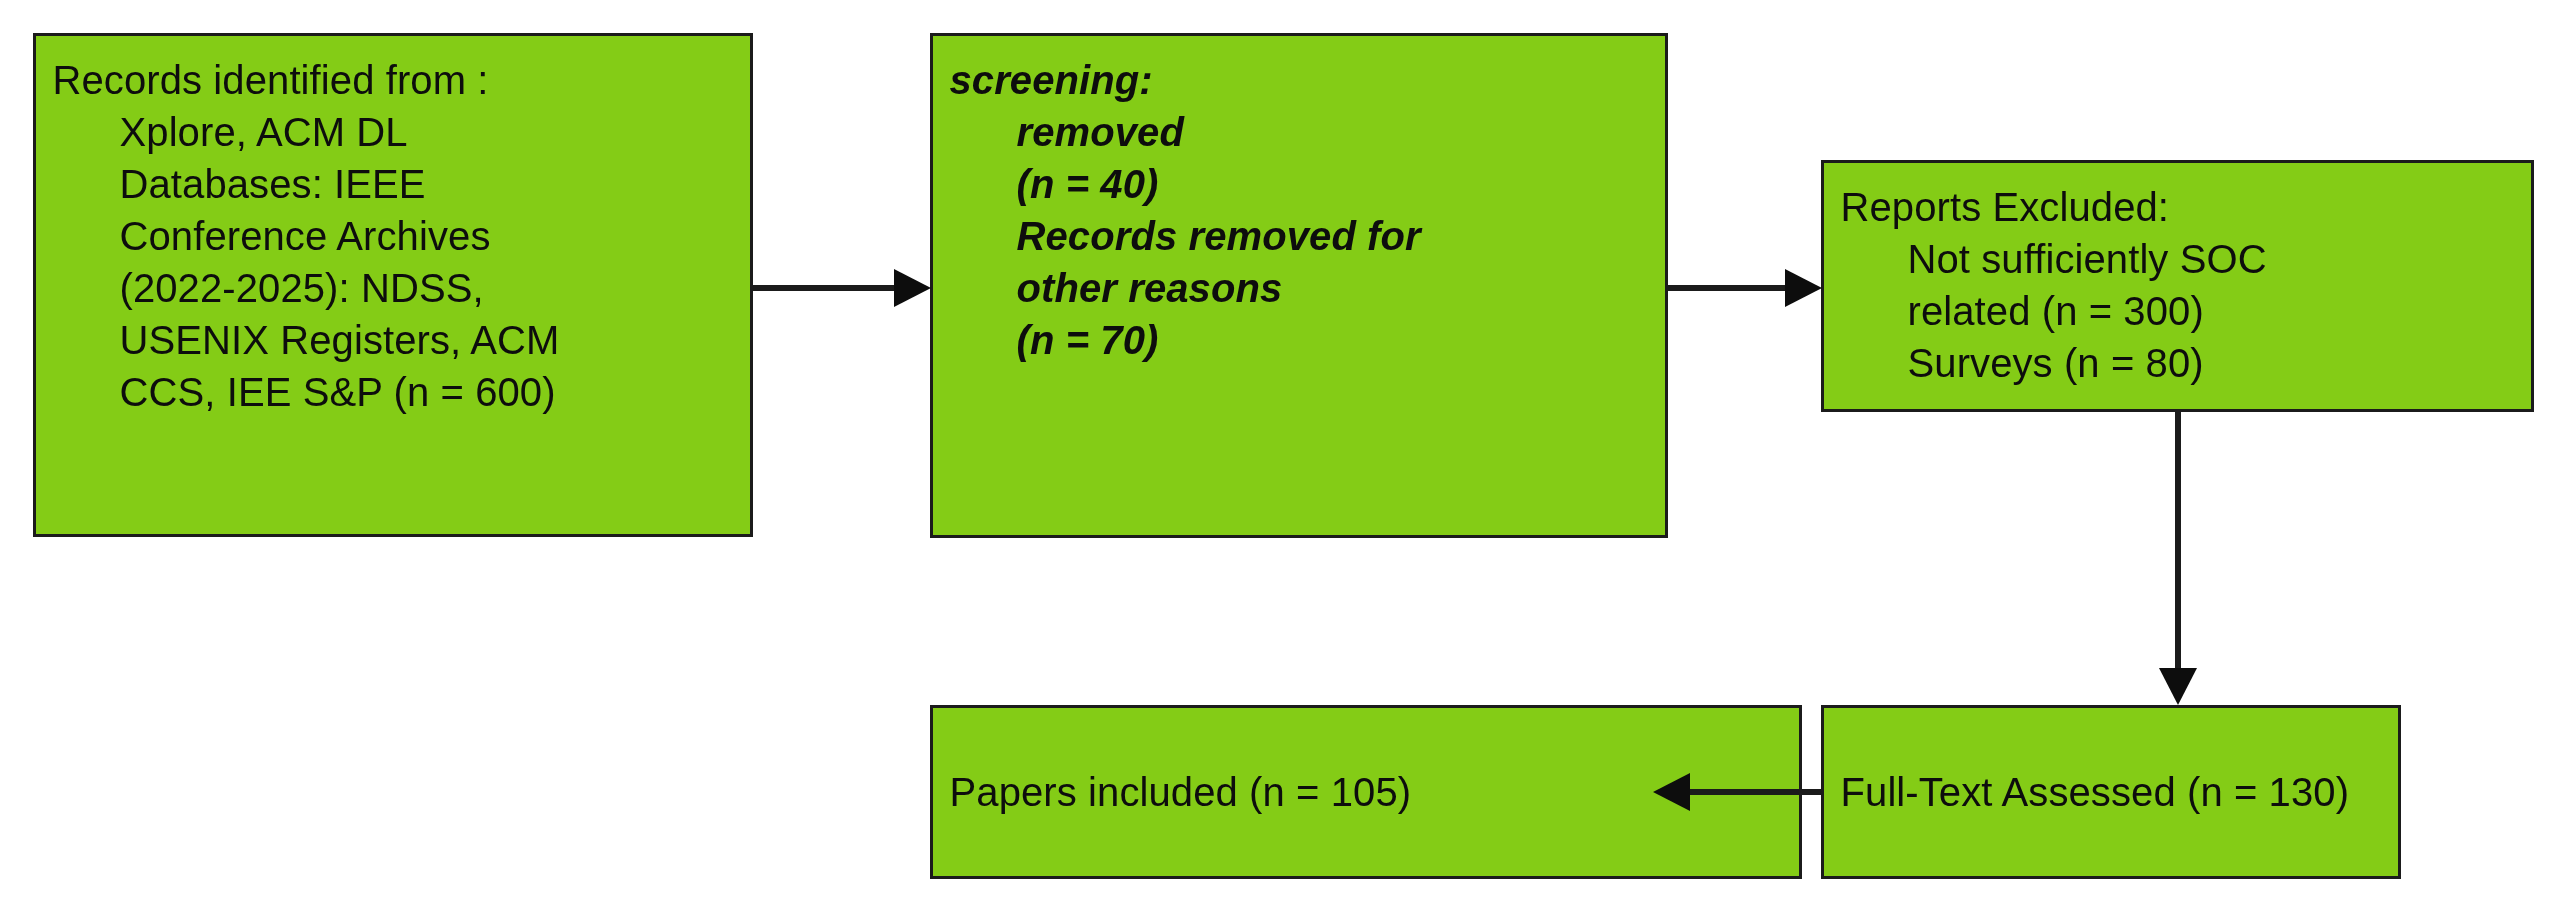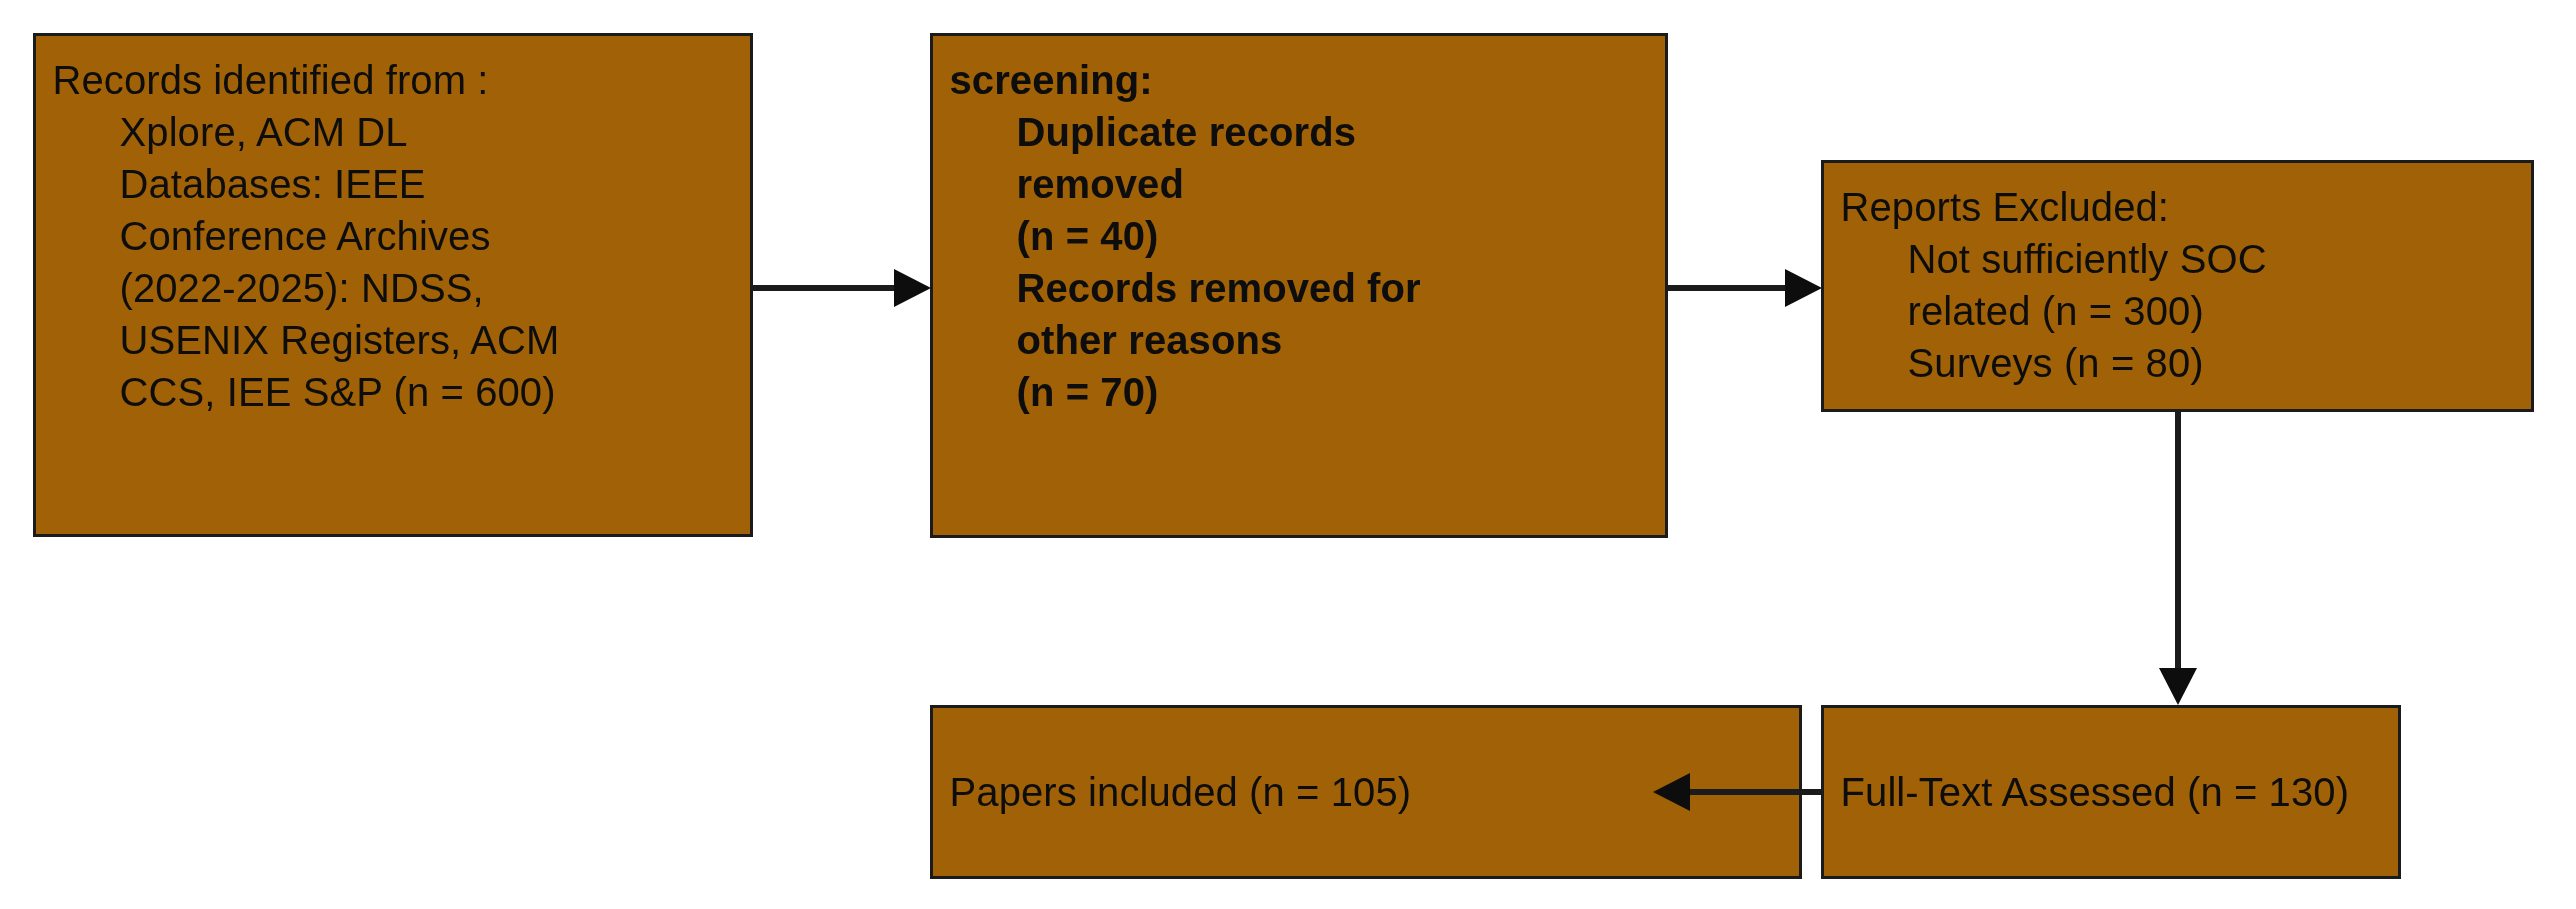--- a/index.html
+++ b/index.html
@@ -2,36 +2,36 @@
 <html style="font-size:10px"><head>
 <meta charset="utf-8">
 <style>
   html,body{margin:0;padding:0;background:#ffffff;}
   body{width:2576px;height:909px;font-family:"Liberation Sans",sans-serif;color:#000;}
   #stage{position:relative;width:2576px;height:909px;background:#fff;overflow:hidden;}
 
   .box{
     position:absolute;
     box-sizing:border-box;
-    background:#a16207;
+    background:#84cc16;
     border:3.8px solid #1b1b1b;
     display:flex;
     flex-direction:column;
     justify-content:center;
   }
   .box.topalign{justify-content:flex-start;}
 
   .line{
     font-size:40px;
     line-height:1.30;
     letter-spacing:0.1px;
     white-space:pre;
     color:#0d0d0d;
   }
-  .line.ital{font-weight:700;}
+  .line.ital{font-style:italic;font-weight:700;}
   .line.indent{padding-left:67px;}
   .pad{padding:18px 16.5px 16.5px 16.5px;}
   .padmid{padding:0 16.5px;}
 
   
   .conn{position:absolute;}
   .hline{position:absolute;background:#1b1b1b;height:5.7px;}
   .vline{position:absolute;background:#1b1b1b;width:5.7px;}
   .arrow-right{
     position:absolute;width:0;height:0;
@@ -62,21 +62,20 @@
     <div class="line indent">Xplore, ACM DL</div>
     <div class="line indent">Databases: IEEE</div>
     <div class="line indent">Conference Archives</div>
     <div class="line indent">(2022-2025): NDSS,</div>
     <div class="line indent">USENIX Registers, ACM</div>
     <div class="line indent">CCS, IEE S&amp;P (n = 600)</div>
   </div>
 
   <div class="box topalign pad" style="left:930px; top:33px; width:738px; height:505px;">
     <div class="line ital">screening:</div>
-    <div class="line ital indent">Duplicate records</div>
     <div class="line ital indent">removed</div>
     <div class="line ital indent">(n = 40)</div>
     <div class="line ital indent">Records removed for</div>
     <div class="line ital indent">other reasons</div>
     <div class="line ital indent">(n = 70)</div>
   </div>
 
   <div class="box topalign pad" style="left:1821px; top:160px; width:713px; height:252px;">
     <div class="line">Reports Excluded:</div>
     <div class="line indent">Not sufficiently SOC</div>

